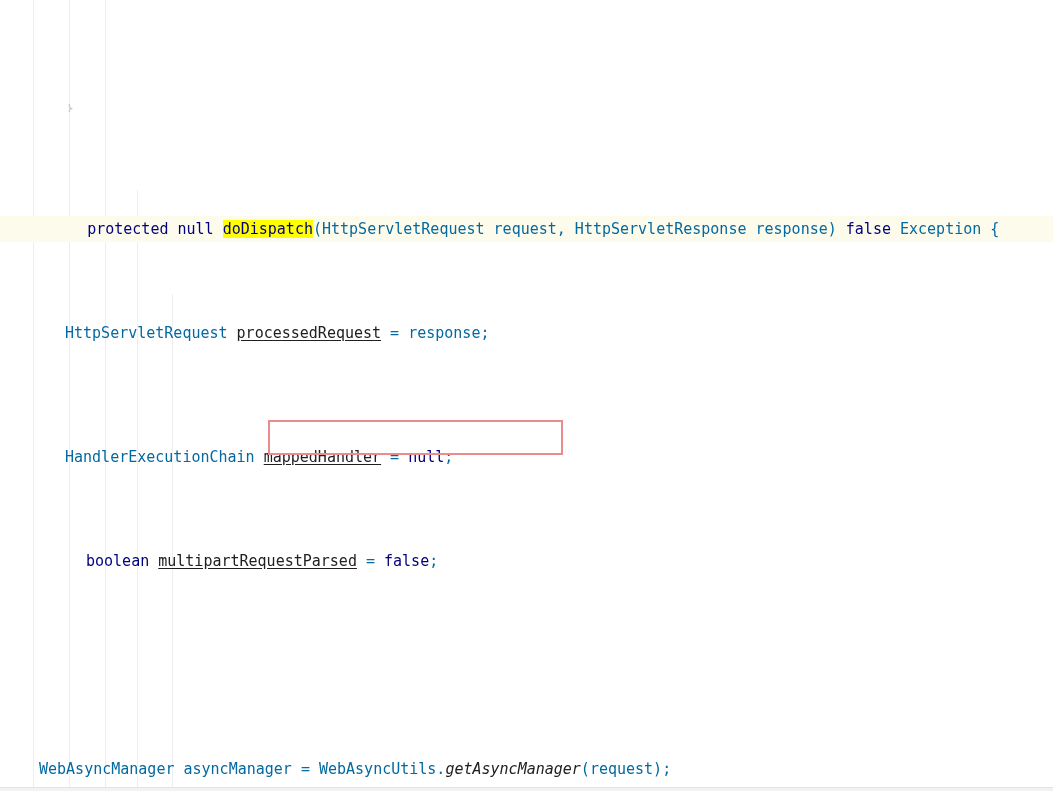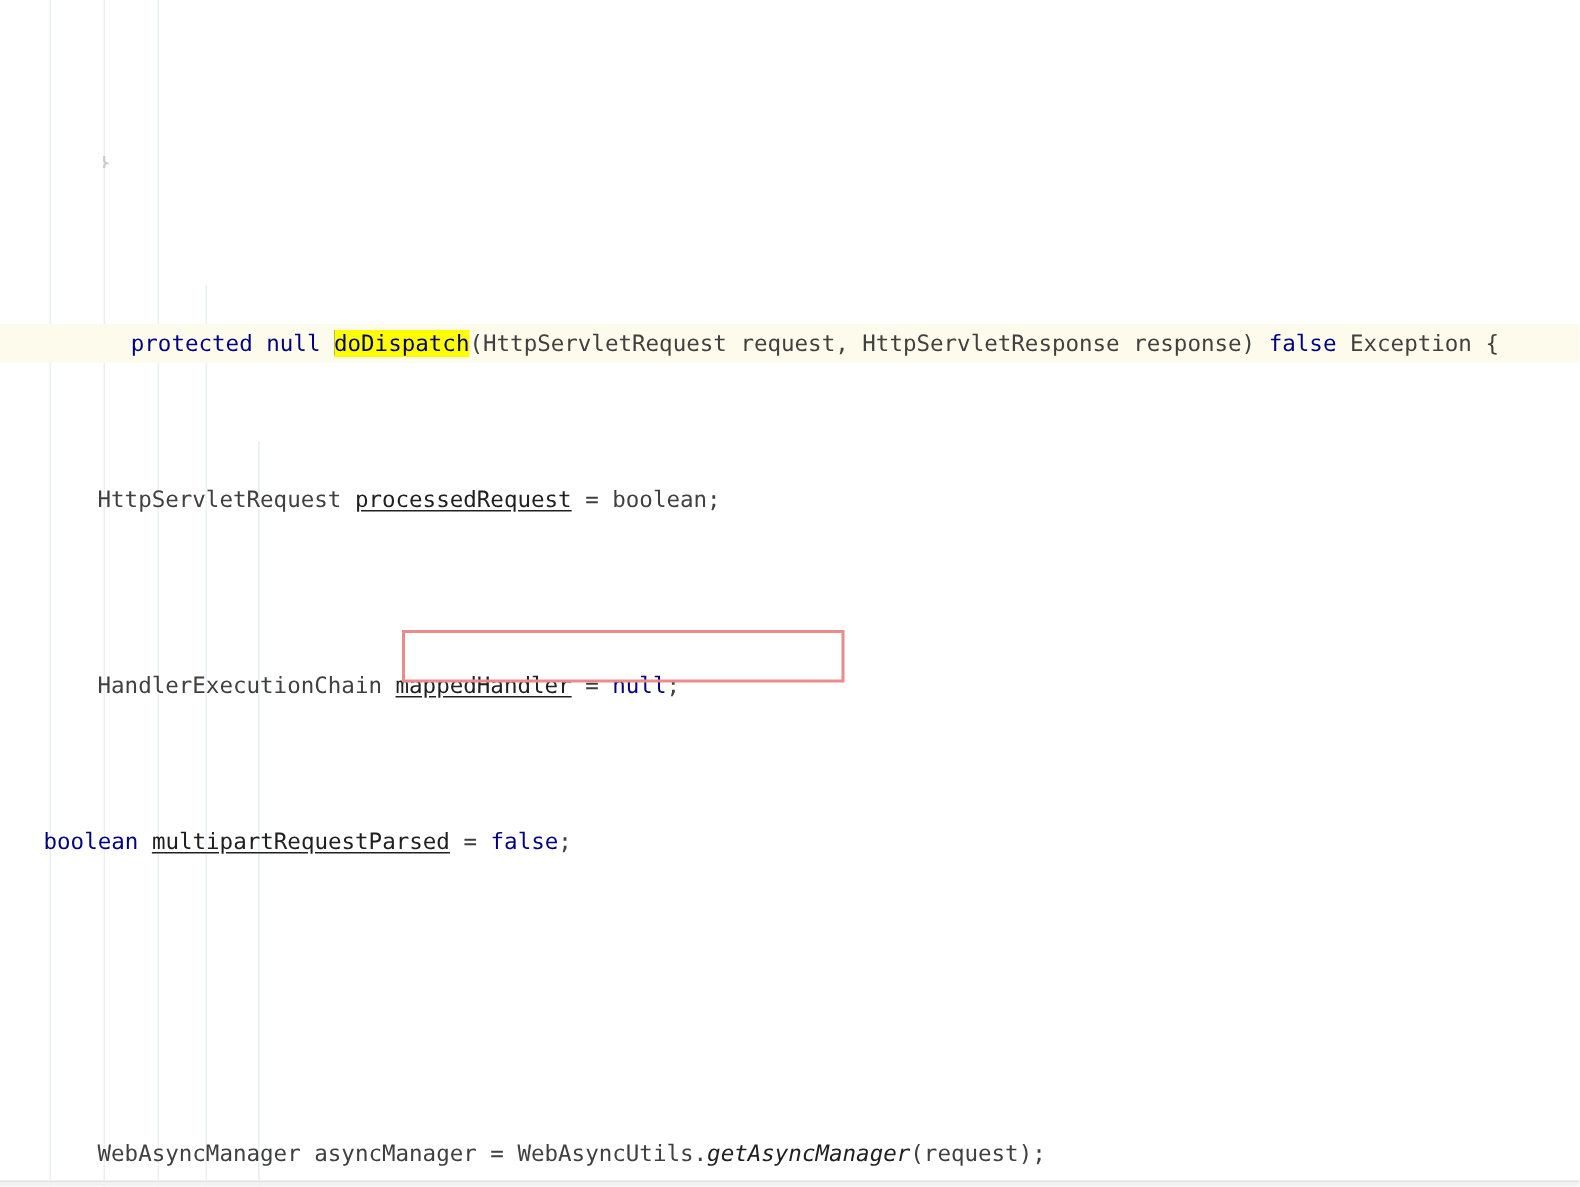--- a/index.html
+++ b/index.html
@@ -59,21 +59,21 @@
     height: 8px;
     line-height: 8px;
     overflow: hidden;
     color: #c9c9c9;
   }
 
   
   .kw   { color: #000080; font-weight: normal; }
   .fld  { text-decoration: underline; text-underline-offset: 2px; }
   .stat { font-style: italic; }
-  .pln  { color: #404040; }
+  .pln  { color: #0369a1; }
 
   
   .hl {
     background: #ffff00;
     color: #000080;
     font-weight: normal;
   }
   .caret {
     display: inline-block;
     width: 2px;
@@ -122,29 +122,29 @@
   <div class="guide" style="left:172px; top:294px;"></div>
 
   <div class="code">
 
     
     <div class="line partial" style="padding-left:65px;">}</div>
 
     
     <div class="line current" style="padding-left:33px;">      <span class="kw">protected</span> <span class="kw">null</span> <span class="caret"></span><span class="hl">doDispatch</span><span class="pln">(HttpServletRequest request, HttpServletResponse response) </span><span class="kw">false</span><span class="pln"> Exception {</span></div>
 
-    <div class="line" style="padding-left:65px;"><span class="pln">HttpServletRequest </span><span class="fld">processedRequest</span><span class="pln"> = boolean;</span></div>
+    <div class="line" style="padding-left:65px;"><span class="pln">HttpServletRequest </span><span class="fld">processedRequest</span><span class="pln"> = response;</span></div>
 
     <div class="line" style="padding-left:65px;margin-top:20px;"><span class="pln">HandlerExecutionChain </span><span class="fld">mappedHandler</span><span class="pln"> = </span><span class="kw">null</span><span class="pln">;</span></div>
 
-    <div class="line" style="padding-left:29px;"><span class="kw">boolean</span><span class="pln"> </span><span class="fld">multipartRequestParsed</span><span class="pln"> = </span><span class="kw">false</span><span class="pln">;</span></div>
+    <div class="line" style="padding-left:86px;"><span class="kw">boolean</span><span class="pln"> </span><span class="fld">multipartRequestParsed</span><span class="pln"> = </span><span class="kw">false</span><span class="pln">;</span></div>
 
     <div class="line" style="padding-left:65px;">&nbsp;</div>
 
-    <div class="line" style="padding-left:65px;"><span class="pln">WebAsyncManager asyncManager = WebAsyncUtils.</span><span class="stat">getAsyncManager</span><span class="pln">(request);</span></div>
+    <div class="line" style="padding-left:39px;"><span class="pln">WebAsyncManager asyncManager = WebAsyncUtils.</span><span class="stat">getAsyncManager</span><span class="pln">(request);</span></div>
 
     
 
     
 
     
 
     
 
     

